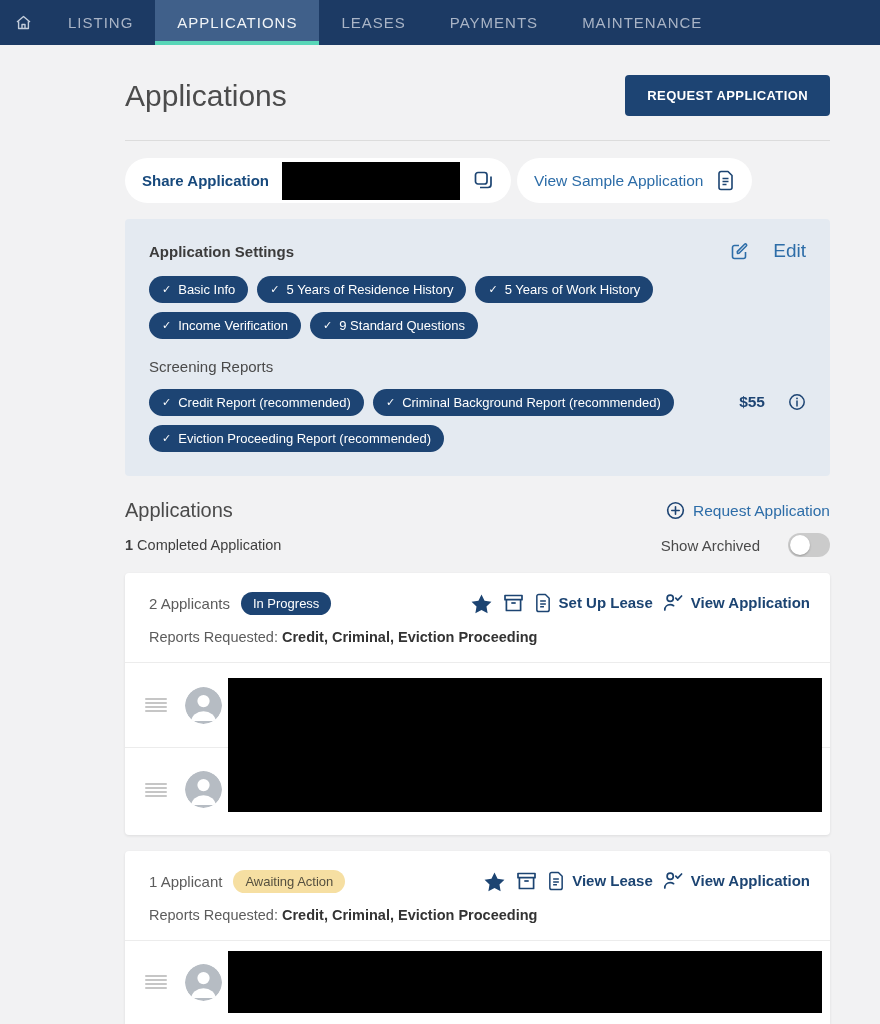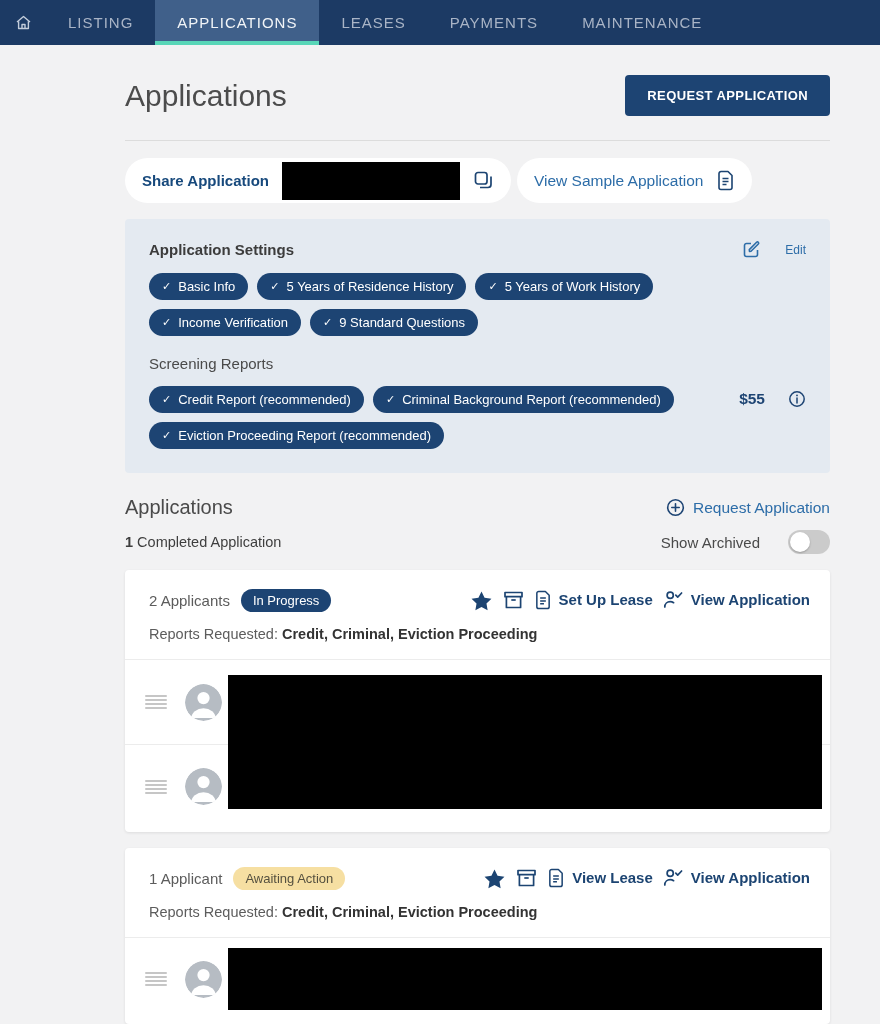--- a/index.html
+++ b/index.html
@@ -53,21 +53,21 @@
   .share-label { color:#17497c; font-weight:700; font-size:15px; }
   .redact-share { width:178px; height:38px; background:#000; }
   .view-sample-label { color:#2d6da8; font-size:15.5px; }
   
   .settings-panel {
     margin-top:16px; background:#e4eaf1; border-radius:4px;
     padding:21px 24px 24px;
   }
   .settings-head { display:flex; justify-content:space-between; align-items:center; }
   .settings-title { font-size:15px; font-weight:700; color:#3c3c3c; }
-  .edit-link { color:#2d6da8; font-size:12px; display:flex; align-items:center; gap:24px; cursor:pointer; }
+  .edit-link { color:#2d6da8; font-size:19px; display:flex; align-items:center; gap:24px; cursor:pointer; }
   .pill-wrap { display:flex; flex-wrap:wrap; gap:9px; margin-top:14px; max-width:660px; }
   .tag {
     background:#1d4473; color:#fff; font-size:13px; border-radius:14px;
     padding:6px 13px; display:inline-flex; align-items:center; gap:7px; white-space:nowrap;
   }
   .tag .chk { font-size:11px; line-height:1; }
   .tag.light { background:#f7f8f9; color:#8a8a8a; }
   .screening-title { margin-top:19px; font-size:15px; color:#4a4a4a; }
   .reports-row { display:flex; justify-content:space-between; align-items:flex-start; margin-top:14px; }
   .reports-pills { display:flex; flex-wrap:wrap; gap:9px; max-width:545px; }

